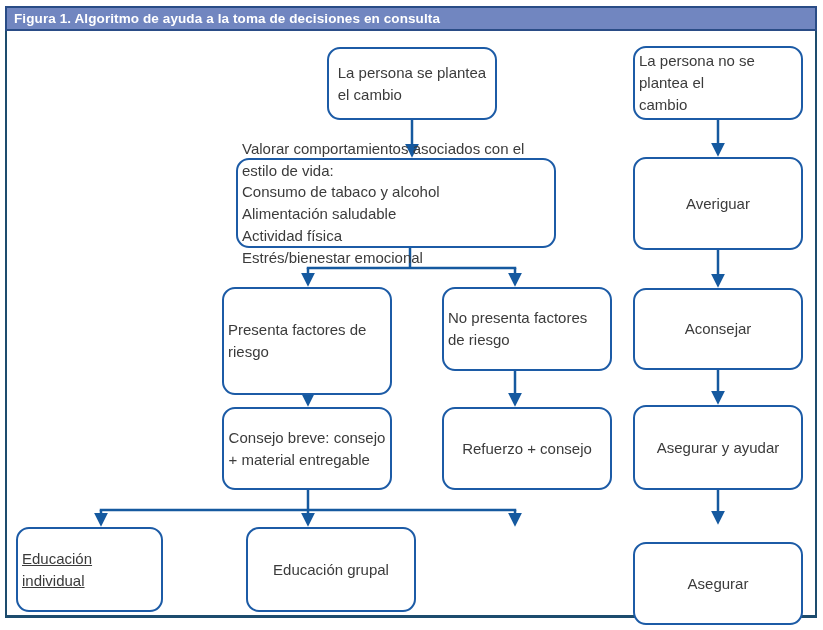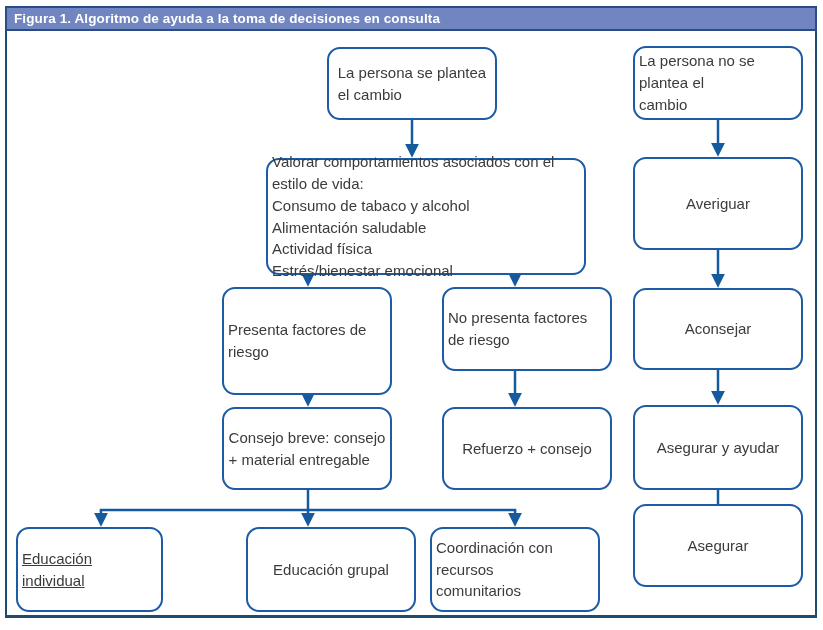--- a/index.html
+++ b/index.html
@@ -66,33 +66,33 @@
     justify-content: center;
     text-align: left;
     white-space: pre-line;
     font-size: 15px;
     line-height: 1.45;
     color: var(--text);
     padding: 2px 4px;
   }
   
   .n-plantea        { left: 327px; top: 47px;  width: 170px; height: 73px; }
-  .n-valorar        { left: 266px; top: 158px; width: 320px; height: 117px; }
+  .n-valorar        { left: 236px; top: 158px; width: 320px; height: 90px; }
   .n-presenta       { left: 222px; top: 287px; width: 170px; height: 108px; }
   .n-no-presenta    { left: 430px; top: 287px; width: 170px; height: 84px; margin-left: 12px; }
   .n-consejo-breve  { left: 222px; top: 407px; width: 170px; height: 83px; }
   .n-refuerzo       { left: 442px; top: 407px; width: 170px; height: 83px; }
   .n-edu-individual { left: 16px;  top: 527px; width: 147px; height: 85px; text-decoration: underline; }
   .n-edu-grupal     { left: 222px; top: 527px; width: 170px; height: 85px; margin-left: 24px; }
   .n-coordinacion   { left: 430px; top: 527px; width: 170px; height: 85px; }
   .n-no-plantea     { left: 633px; top: 46px;  width: 170px; height: 74px; }
   .n-averiguar      { left: 633px; top: 157px; width: 170px; height: 93px; }
   .n-aconsejar      { left: 633px; top: 288px; width: 170px; height: 82px; }
   .n-acordar        { left: 633px; top: 405px; width: 170px; height: 85px; }
-  .n-asegurar       { left: 633px; top: 504px; width: 170px; height: 83px; }
+  .n-asegurar       { left: 633px; top: 542px; width: 170px; height: 83px; }
 </style>
 </head>
 <body>
 
 <div class="page">
 
   <div class="title-bar">
     <span class="title-text">Figura 1. Algoritmo de ayuda a la toma de decisiones en consulta</span>
   </div>
 
@@ -131,22 +131,20 @@
 Alimentación saludable
 Actividad física
 Estrés/bienestar emocional</div>
   <div class="node n-presenta">Presenta factores de riesgo</div>
   <div class="node n-no-presenta">No presenta factores de riesgo</div>
   <div class="node n-consejo-breve">Consejo breve: consejo
 + material entregable</div>
   <div class="node n-refuerzo">Refuerzo + consejo</div>
   <div class="node n-edu-individual">Educación individual</div>
   <div class="node n-edu-grupal">Educación grupal</div>
-  <div class="node n-coordinacion">Coordinación con recursos
-comunitarios</div>
   <div class="node n-no-plantea">La persona no se plantea el
 cambio</div>
   <div class="node n-aconsejar">Aconsejar</div>
   <div class="node n-averiguar">Averiguar</div>
   <div class="node n-acordar">Asegurar y ayudar</div>
   <div class="node n-asegurar">Asegurar</div>
 
 </div>
 
 </body></html>

